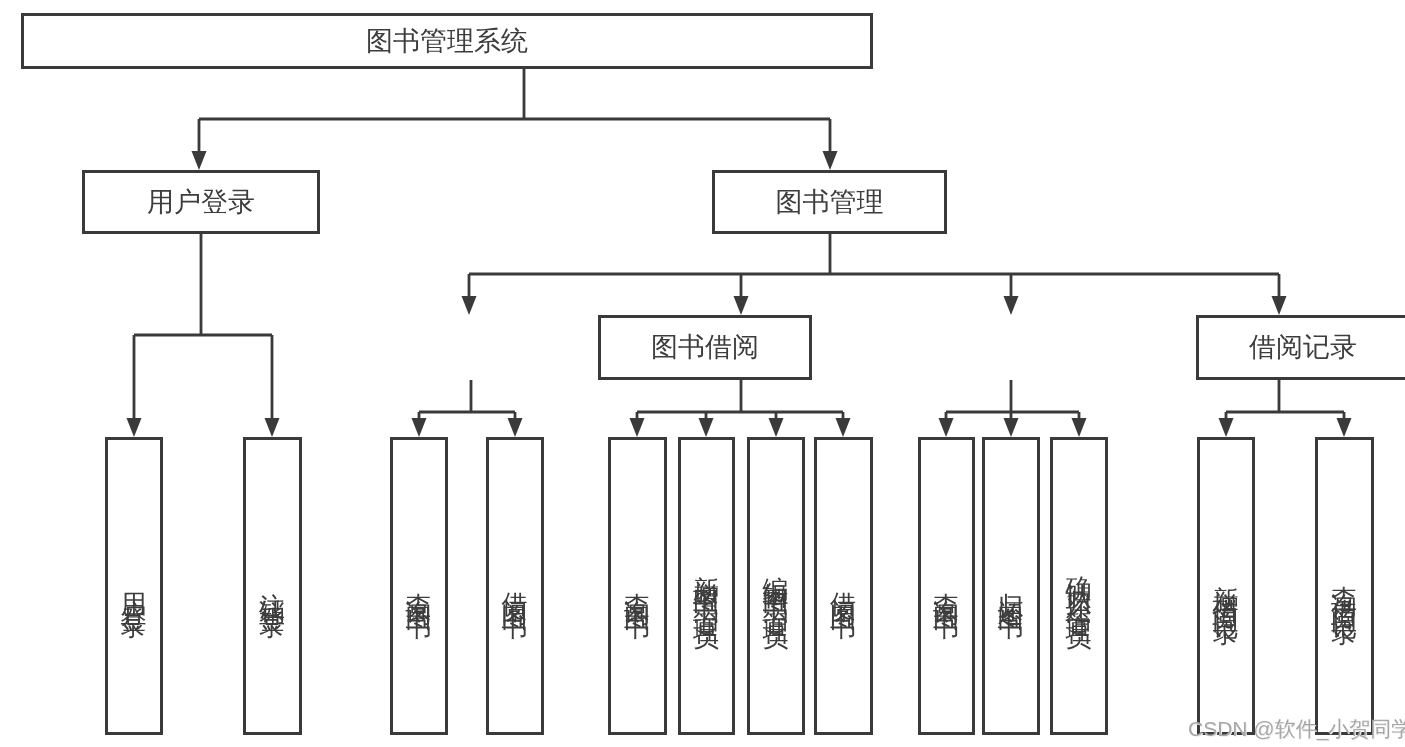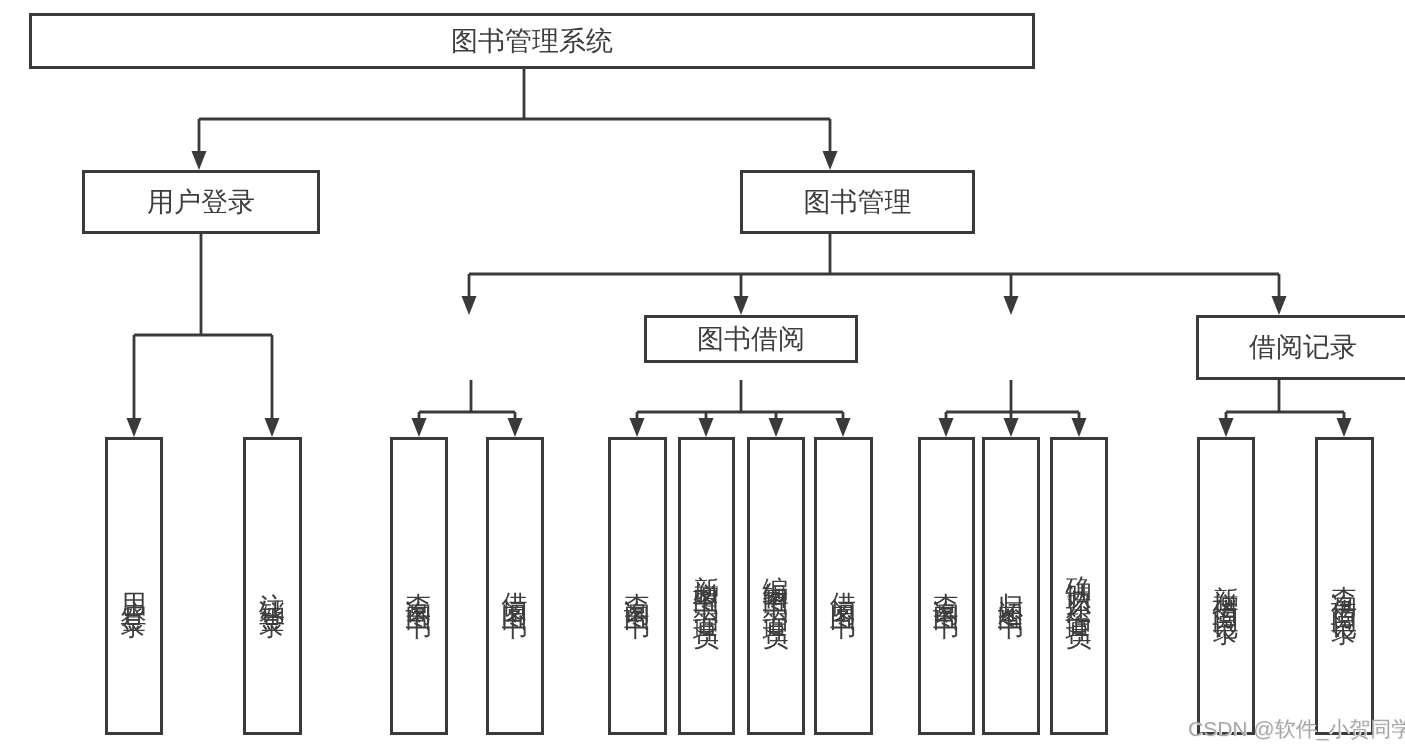--- a/index.html
+++ b/index.html
@@ -9,25 +9,25 @@
     position:relative; width:1405px; height:747px;
     background:#ffffff; overflow:hidden;
   }
   .node {
     position:absolute; background:#ffffff;
     border:3px solid #3a3a3a;
     display:flex; align-items:center; justify-content:center;
     color:#3d3d3d;
   }
   .h-node span { font-size:27px; line-height:1; color:#3d3d3d; white-space:nowrap; }
-  .root-node  { left:21px;  top:13px;  width:1006px; height:56px;margin-left:8px; }
+  .root-node  { left:21px;  top:13px;  width:852px; height:56px; }
   .lvl2-a     { left:82px;  top:170px; width:238px;  height:64px; }
-  .lvl2-b     { left:712px; top:170px; width:235px;  height:64px;margin-left:28px; }
+  .lvl2-b     { left:712px; top:170px; width:235px;  height:64px; }
   .lvl3-a     { left:364px; top:315px; width:214px;  height:65px; }
-  .lvl3-b     { left:644px; top:315px; width:214px;  height:48px; }
+  .lvl3-b     { left:598px; top:315px; width:214px;  height:65px; }
   .lvl3-c     { left:903px; top:315px; width:216px;  height:65px; }
   .lvl3-d     { left:1196px;top:315px; width:214px;  height:65px; }
   .leaf { top:437px; height:298px; }
   .leaf span {
     writing-mode:vertical-rl; text-orientation:mixed;
     font-size:26px; line-height:1; letter-spacing:7px;
     color:#3d3d3d;
   }
   .leaf-1  { left:105px;  width:58px; }
   .leaf-2  { left:243px;  width:59px; }

